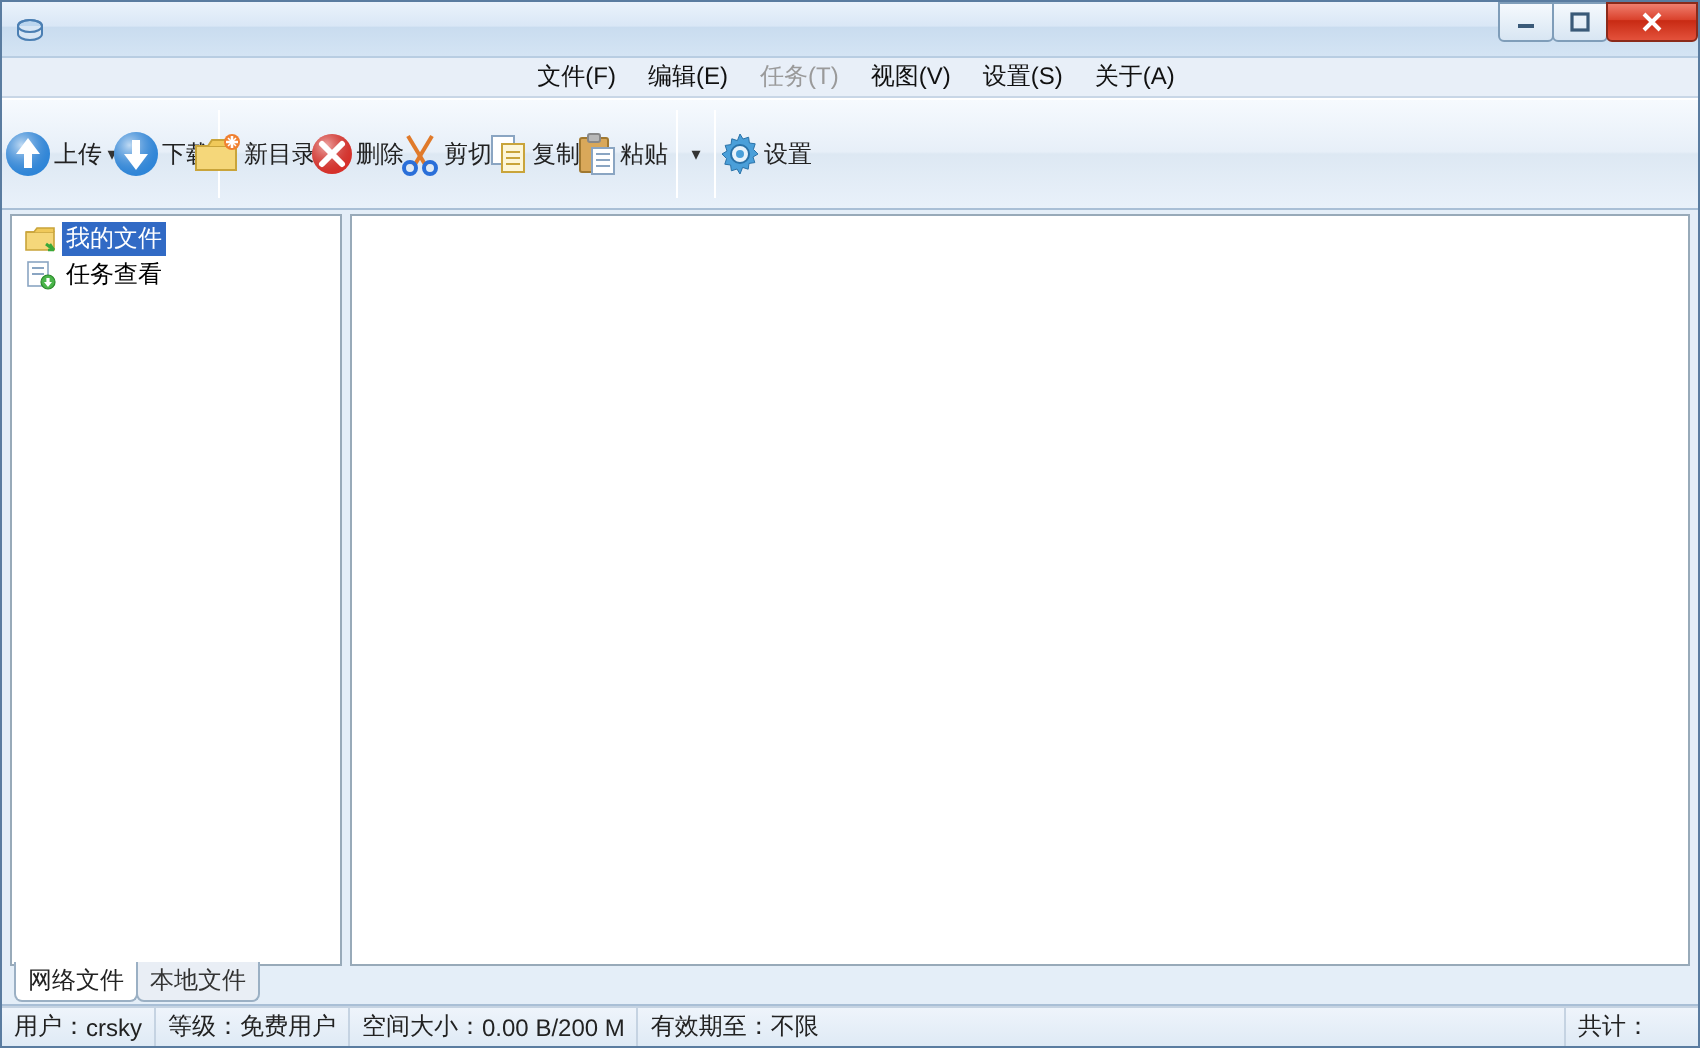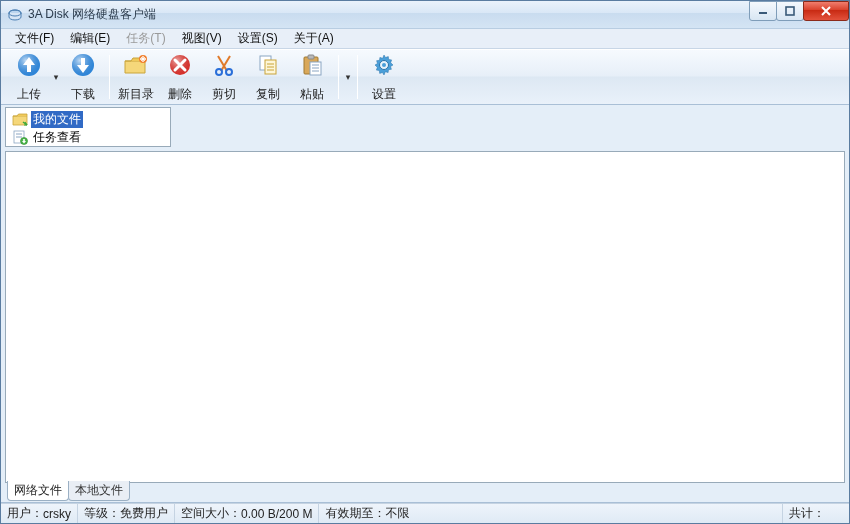--- a/index.html
+++ b/index.html
@@ -53,37 +53,38 @@
 
 .menubar {
   height: 20px;
   background: #e8eff8;
   display: flex;
   align-items: center;
   padding-left: 6px;
   border-bottom: 1px solid #c8d6e6;
   font-size: 12px;
   color: #111;
+  justify-content: center;
 }
 .menu-item { padding: 2px 8px; cursor: default; }
 .menu-item.disabled { color: #9a9a9a; }
 
 
 .toolbar {
   height: 56px;
   background: linear-gradient(to bottom,#f6fafe 0%, #e7eff8 48%, #dde8f3 50%, #e9f1fa 100%);
   border-top: 1px solid #fff;
   border-bottom: 1px solid #a9bfd6;
   display: flex;
   align-items: center;
   padding: 0 6px;
   gap: 0;
 }
 .tool-btn {
-  display: flex; flex-direction: column; align-items: center; justify-content: space-between;
+  display: flex; flex-direction: row; align-items: center; justify-content: flex-end;
   width: 44px; height: 52px;
   cursor: default;
 }
 .tool-btn .ico { width: 28px; height: 28px; display:flex;align-items:center;justify-content:center; }
 .tool-btn .lbl { font-size: 12px; color: #222; margin-top: 1px; white-space: nowrap;}
 .tool-sep {
   width: 1px; height: 44px;
   background: #b9c9da;
   margin: 0 4px;
   border-right: 1px solid #fff;
@@ -93,21 +94,20 @@
   color:#333; font-size:9px;
 }
 
 
 .main {
   display: flex;
   height: calc(524px - 28px - 20px - 56px - 20px - 20px - 2px);
   background: #e4eef8;
   padding: 2px 4px 0 4px;
   gap: 4px;
-  flex-direction: column;
 }
 .tree-panel {
   width: 166px;
   background: #fff;
   border: 1px solid #98aab9;
   overflow: auto;
   padding: 2px 0 0 4px;
 }
 .tree-item {
   display: flex; align-items: center;
@@ -174,21 +174,20 @@
 <body>
 
 <div class="titlebar">
   <span class="app-icon">
     <svg width="16" height="16" viewBox="0 0 16 16">
       <ellipse cx="8" cy="6" rx="6" ry="3" fill="#bcd6ef" stroke="#4b7fb3" stroke-width="1"></ellipse>
       <path d="M2 6 v4 a6 3 0 0 0 12 0 v-4" fill="#d7e6f5" stroke="#4b7fb3" stroke-width="1"></path>
       <ellipse cx="8" cy="6" rx="6" ry="3" fill="none" stroke="#4b7fb3" stroke-width="1"></ellipse>
     </svg>
   </span>
-  <span class="title-text">3A Disk 网络硬盘客户端</span>
   <div class="win-controls">
     <div class="win-btn min">
       <svg width="10" height="10">
           <rect x="1" y="6" width="8" height="2" fill="#3a5a78"></rect>
         </svg>
     </div>
     <div class="win-btn max">
       <svg width="10" height="10">
           <rect x="1" y="1" width="8" height="8" fill="none" stroke="#3a5a78" stroke-width="1.6"></rect>
         </svg>

